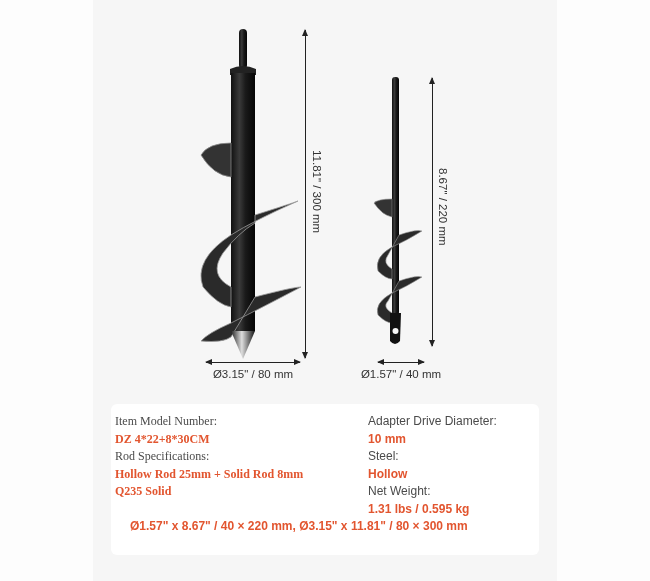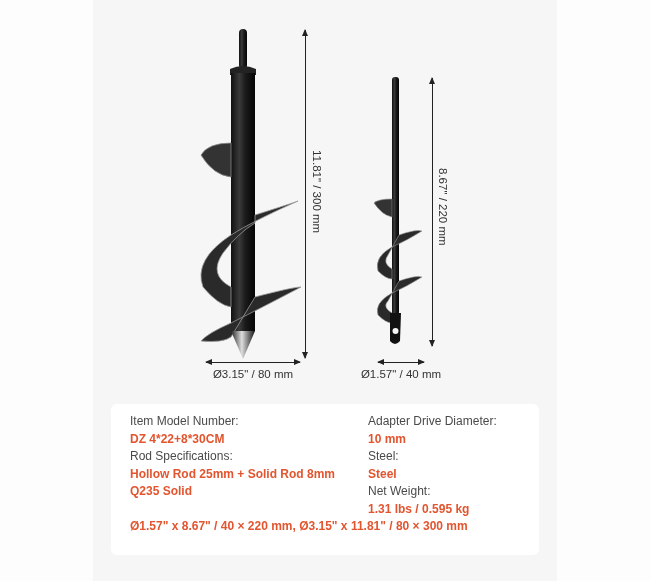--- a/index.html
+++ b/index.html
@@ -82,32 +82,32 @@
       <path d="M22 238 L33 238 L32 266 Q27 272 22 266 Z" fill="#111"></path>
       <circle cx="27.5" cy="256" r="3" fill="#f6f6f6"></circle>
     </svg>
     <div class="dim-v" style="left:339px;top:78px;height:268px;"></div>
     <div class="vlabel" style="left:356px;top:168px;">8.67"  /  220 mm</div>
     <div class="dim-h" style="left:285px;top:362px;width:46px;"></div>
     <div class="hlabel" style="left:258px;top:368px;width:100px;">Ø1.57"  /  40 mm</div>
   </div>
 
   <div class="card">
-    <div class="col" style="left:19px;">
+    <div class="col" style="left:4px;font-family:Liberation Serif, serif;">
       <div class="row-label">Item Model Number:</div>
       <div class="row-value">DZ 4*22+8*30CM</div>
       <div class="row-label">Rod Specifications:</div>
       <div class="row-value">Hollow Rod 25mm + Solid Rod 8mm</div>
       <div class="row-value">Q235 Solid</div>
     </div>
     <div class="col" style="left:233px;margin-left:24px;">
       <div class="row-label">Adapter Drive Diameter:</div>
       <div class="row-value">10 mm</div>
       <div class="row-label">Steel:</div>
-      <div class="row-value">Steel</div>
+      <div class="row-value">Hollow</div>
       <div class="row-label">Net Weight:</div>
       <div class="row-value">1.31 lbs / 0.595 kg</div>
     </div>
     <div class="full">
       <div class="row-value">Ø1.57" x 8.67" / 40 × 220 mm, Ø3.15" x 11.81" / 80 × 300 mm</div>
     </div>
   </div>
 </div>
 
 </body></html>

